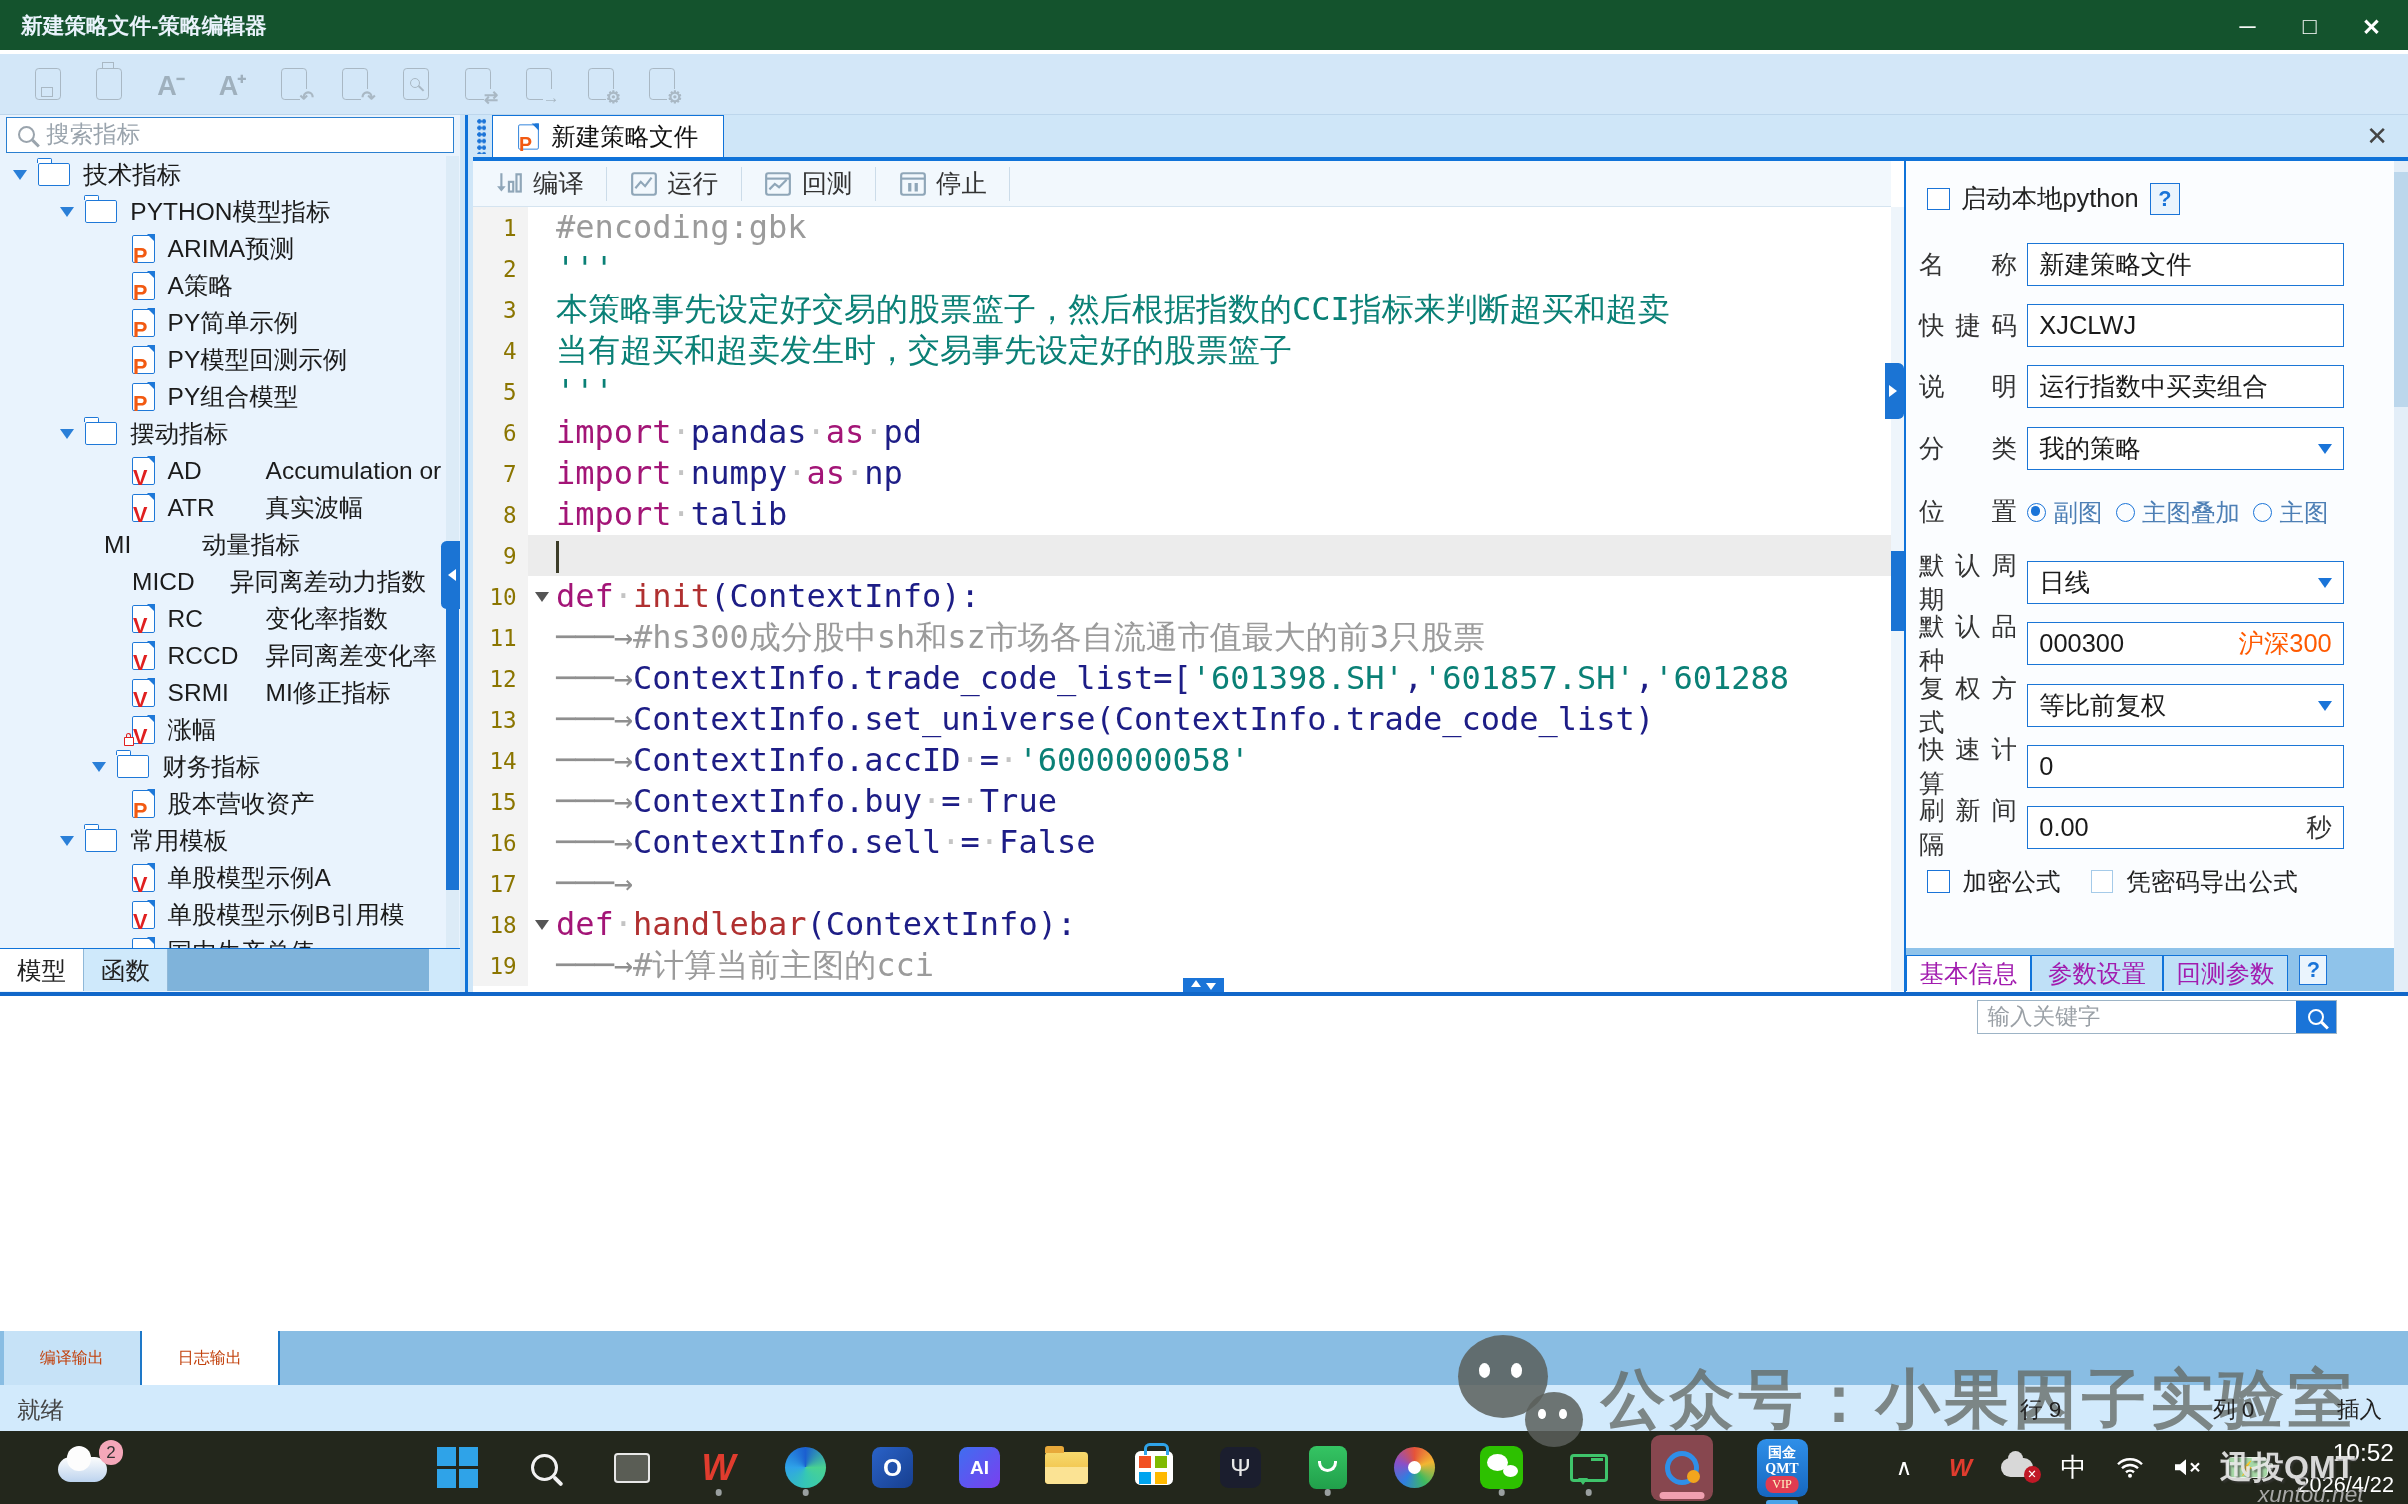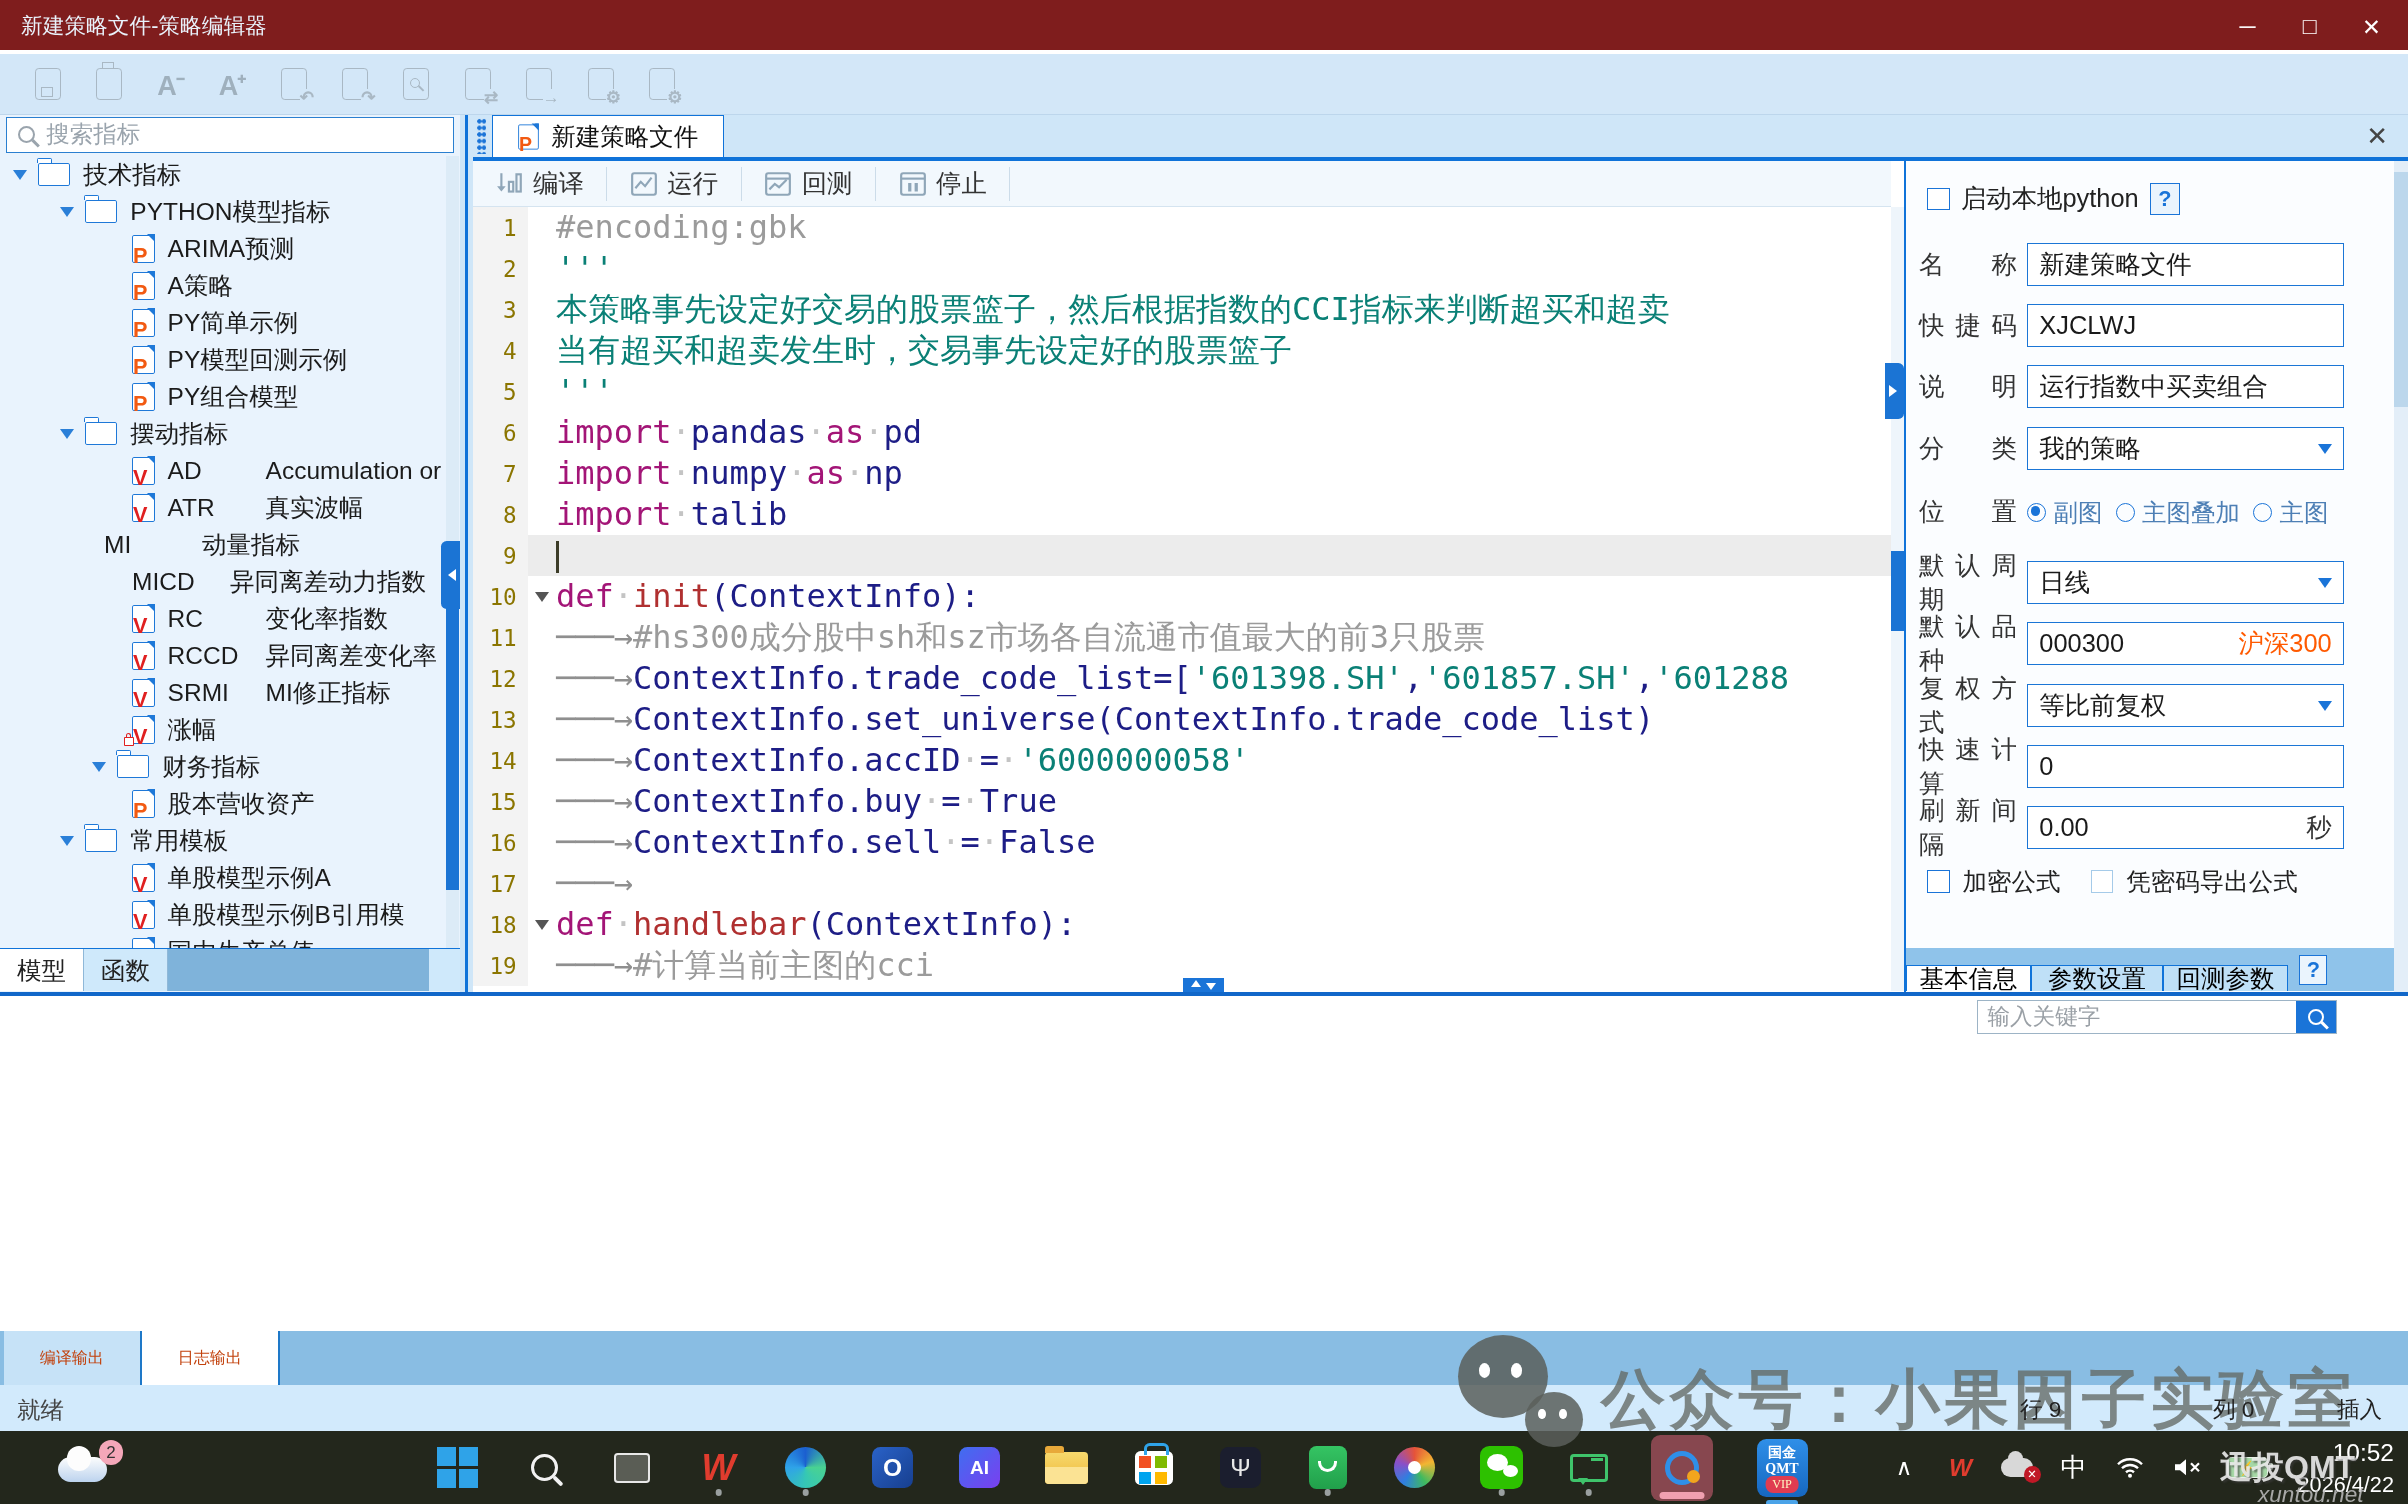--- a/index.html
+++ b/index.html
@@ -1,19 +1,19 @@
 <!DOCTYPE html>
 <html style="font-size:15px"><head>
 <meta charset="utf-8">
 <style>
   html,body{margin:0;padding:0;background:#fff;font-family:"Liberation Sans",sans-serif;}
   #screen{position:relative;width:2409px;height:1505px;overflow:hidden;background:#fff;}
 
   
-  .titlebar{position:absolute;left:0;top:0;width:2409px;height:50px;background:#7f1d1d;display:flex;align-items:center;}
+  .titlebar{position:absolute;left:0;top:0;width:2409px;height:50px;background:#14532d;display:flex;align-items:center;font-weight:bold;}
   .titlebar .title{color:#e9f2fb;font-size:21.7px;margin-left:21px;}
   .wctrl{position:absolute;right:13px;top:0;height:54px;display:flex;align-items:center;gap:13px;}
   .wbtn{width:49px;height:41px;display:flex;align-items:center;justify-content:center;color:#fff;font-size:22.6px;}
 
   
   .toolbar{position:absolute;left:0;top:54px;width:2409px;height:61px;background:#d3e7f8;border-bottom:0.9px solid #bdd6ec;display:flex;align-items:center;gap:25.4px;padding-left:30px;box-sizing:border-box;}
   .tbtn{width:36px;height:41px;display:flex;align-items:center;justify-content:center;position:relative;}
   .tbi{width:26px;height:32px;border:1.9px solid #a9b8c4;border-radius:3.8px;position:relative;display:inline-block;box-sizing:border-box;}
   .tbi .g{position:absolute;right:-8.5px;bottom:-6.6px;font-size:17px;color:#a9b8c4;font-weight:bold;line-height:1;background:#d3e7f8;}
   .tbi.save::after{content:'';position:absolute;left:4.7px;bottom:1.9px;width:10.4px;height:8.5px;border:1.9px solid #a9b8c4;}
@@ -99,21 +99,21 @@
   .caretdn{width:0;height:0;border:7.5px solid transparent;border-top:10.4px solid #1a74d8;margin-left:auto;margin-top:8.5px;}
   .cb{width:22.6px;height:22.6px;border:1.9px solid #1a74d8;background:#fff;display:inline-block;box-sizing:border-box;flex:none;}
   .cb.light{border-color:#a5cbe9;}
   .helpbox{width:30px;height:32px;border:1.9px solid #1a74d8;color:#1a74d8;background:#eaf4fd;display:inline-flex;align-items:center;justify-content:center;font-size:21.7px;font-weight:bold;box-sizing:border-box;}
   .pyrow{position:absolute;left:21px;top:21px;display:flex;align-items:center;gap:11.3px;font-size:25.4px;color:#222;}
   .radiorow{position:absolute;left:121px;top:0;height:100%;display:flex;align-items:center;gap:13px;font-size:24.5px;color:#4d7fb5;}
   .radio{width:19px;height:19px;border:1.9px solid #1a74d8;border-radius:50%;position:relative;box-sizing:border-box;flex:none;}
   .radio.sel::after{content:'';position:absolute;left:2.8px;top:2.8px;width:9.4px;height:9.4px;border-radius:50%;background:#1a74d8;}
   .cbrow{position:absolute;left:21px;top:704px;display:flex;align-items:center;gap:13px;font-size:24.5px;color:#222;}
   .rp-tabs{position:absolute;left:0;top:787px;width:490px;height:43px;background:#8fc3ea;display:flex;align-items:flex-end;}
-  .rp-tab{height:26px;display:flex;align-items:center;justify-content:center;font-size:24.5px;color:#000000;border:1.9px solid #1073d9;border-bottom:none;box-sizing:border-box;background:#bfe0f7;}
+  .rp-tab{height:36px;display:flex;align-items:center;justify-content:center;font-size:24.5px;color:#a21caf;border:1.9px solid #1073d9;border-bottom:none;box-sizing:border-box;background:#bfe0f7;}
   .rp-tab.active{background:#fff;}
   .rp-tabs .helpbox{margin:0 0 5.6px 11.3px;width:28px;height:30px;}
   .rp-scroll{position:absolute;right:0;top:0;width:15px;height:100%;background:#e3eef8;}
   .rp-thumb{position:absolute;left:0;top:11.3px;width:15px;height:235px;background:#bcd7ec;}
 
   
   .divider-h{position:absolute;left:0;top:992px;width:2409px;height:4.7px;background:#1167c9;}
   .lower{position:absolute;left:0;top:996px;width:2409px;height:334px;background:#fff;}
   .psearch{position:absolute;left:1977px;top:1000px;width:360px;height:34px;border:0.9px solid #9db4c6;background:#fff;display:flex;align-items:center;box-sizing:border-box;}
   .psearch input{border:none;outline:none;flex:1;font-size:22.6px;color:#333;padding-left:9.4px;background:transparent;font-family:"Liberation Sans",sans-serif;}

